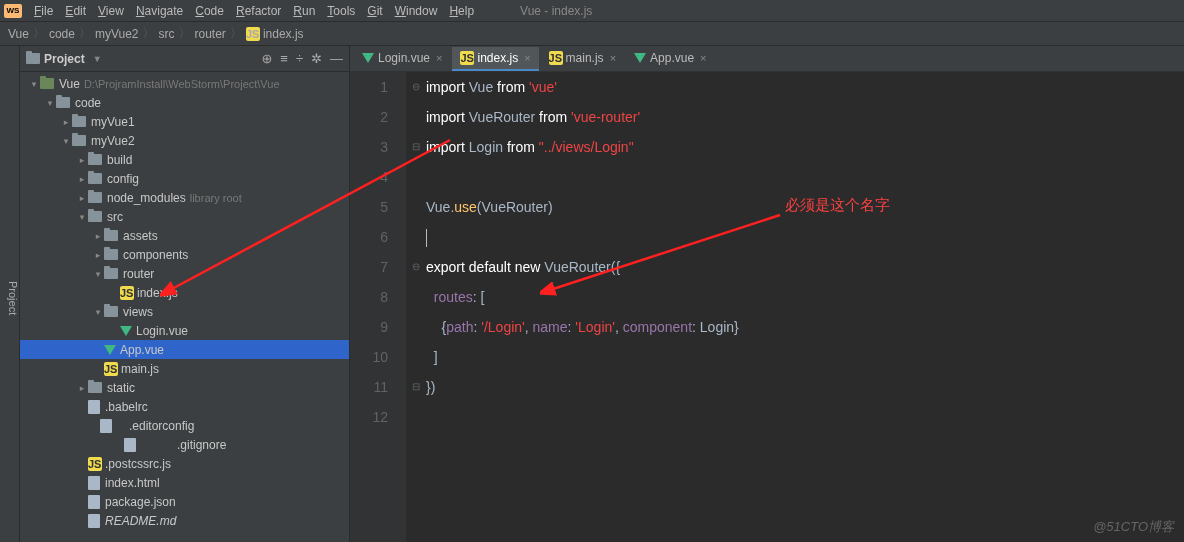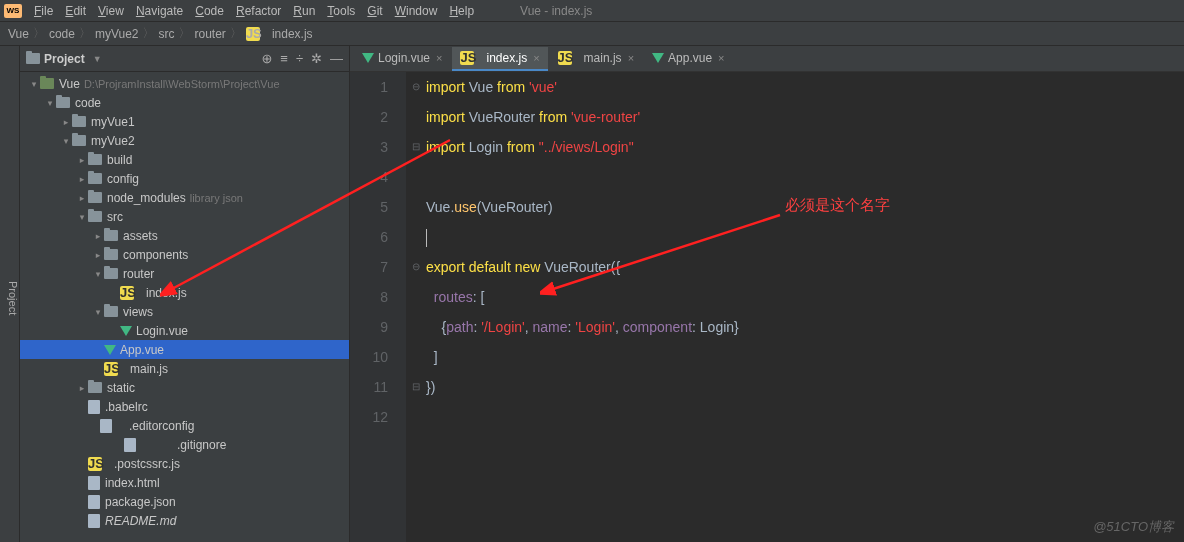--- a/index.html
+++ b/index.html
@@ -4,21 +4,21 @@
 <style>
 * { margin:0; padding:0; box-sizing:border-box; font-family:"Segoe UI",Arial,sans-serif; }
 body { background:#3c3f41; color:#bbbbbb; font-size:12px; width:1184px; height:542px; overflow:hidden; position:relative; }
 .menubar { height:22px; background:#3c3f41; display:flex; align-items:center; padding:0 4px; border-bottom:1px solid #2b2b2b; }
 .ws-logo { width:18px; height:14px; background:#fdba74; color:#000; font-size:8px; font-weight:bold; display:flex; align-items:center; justify-content:center; margin-right:6px; border-radius:2px; }
 .menubar .menu-item { padding:2px 6px; cursor:pointer; }
 .window-title { margin-left:40px; color:#888; }
 .breadcrumb { height:24px; display:flex; align-items:center; padding:0 8px; background:#3c3f41; border-bottom:1px solid #2b2b2b; }
 .breadcrumb span { color:#aaa; }
 .breadcrumb .sep { margin:0 4px; color:#666; }
-.js-icon { display:inline-block; width:14px; height:14px; background:#f0db4f; color:#323330; font-size:13px; font-weight:bold; text-align:left; line-height:14px; margin-right:12px; vertical-align:middle; border-radius:2px; }
+.js-icon { display:inline-block; width:14px; height:14px; background:#f0db4f; color:#323330; font-size:11px; font-weight:bold; text-align:left; line-height:14px; margin-right:3px; vertical-align:middle; border-radius:2px; }
 .vue-icon { display:inline-block; width:0; height:0; border-left:6px solid transparent; border-right:6px solid transparent; border-top:10px solid #41b883; margin-right:4px; vertical-align:middle; }
 .main { display:flex; height:496px; }
 .sidebar-tab { width:20px; background:#3c3f41; border-right:1px solid #2b2b2b; writing-mode:vertical-rl; text-align:center; padding-top:8px; color:#aaa; font-size:11px; }
 .project-panel { width:330px; background:#3b3f41; border-right:1px solid #2b2b2b; display:flex; flex-direction:column; }
 .panel-header { height:26px; display:flex; align-items:center; justify-content:space-between; padding:0 6px; border-bottom:1px solid #2b2b2b; background:#3c3f41; }
 .panel-title-wrap { display:flex; align-items:center; gap:4px; }
 .folder-icon-sm { width:14px; height:11px; background:#87939a; border-radius:1px; position:relative; }
 .folder-icon-sm::before { content:''; position:absolute; top:-2px; left:0; width:6px; height:3px; background:#87939a; border-radius:1px 1px 0 0; }
 .panel-title { font-weight:bold; color:#ccc; }
 .dropdown-arrow { font-size:9px; color:#888; margin-left:4px; }
@@ -36,21 +36,21 @@
 .tree-label { color:#c8c8c8; }
 .tree-hint { color:#787878; margin-left:4px; font-size:11px; }
 .editor-area { flex:1; display:flex; flex-direction:column; background:#2b2b2b; }
 .tabs { height:26px; display:flex; align-items:flex-end; background:#3c3f41; border-bottom:1px solid #323232; padding-left:4px; }
 .tab { height:24px; display:flex; align-items:center; padding:0 8px; margin-right:2px; color:#bbb; cursor:pointer; border-bottom:2px solid transparent; }
 .tab.active { background:#515658; border-bottom:2px solid #4a88c7; color:#fff; }
 .tab-close { margin-left:6px; color:#888; font-size:11px; }
 .code-area { flex:1; display:flex; font-family:"JetBrains Mono",Consolas,monospace; font-size:14px; line-height:30px; position:relative; }
 .gutter { width:56px; text-align:right; padding-right:18px; color:#606366; background:#313335; user-select:none; }
 .code { flex:1; padding-left:20px; color:#a9b7c6; position:relative; }
-.kw { color:#fde047; }
+.kw { color:#ffffff; }
 .str { color:#ef4444; }
 .id { color:#a9b7c6; }
 .prop { color:#9876aa; }
 .fn { color:#ffc66d; }
 .fold { color:#606366; position:absolute; left:-14px; font-size:10px; }
 .caret { display:inline-block; width:1px; height:18px; background:#bbb; vertical-align:middle; }
 .annotation { position:absolute; color:#ff4040; font-size:15px; font-family:"Microsoft YaHei",sans-serif; pointer-events:none; }
 .arrow-svg { position:absolute; pointer-events:none; }
 .watermark { position:absolute; bottom:6px; right:10px; color:#666; font-size:13px; font-style:italic; }
 .underline-char { text-decoration:underline; }
@@ -138,21 +138,21 @@
         </div>
         <div class="tree-row" style="padding-left: 56px;">
           <span class="arrow">▸</span>
           <span class="folder-icon"></span>
           <span class="tree-label">config</span>
         </div>
         <div class="tree-row" style="padding-left: 56px;">
           <span class="arrow">▸</span>
           <span class="folder-icon"></span>
           <span class="tree-label">node_modules</span>
-          <span class="tree-hint">library json</span>
+          <span class="tree-hint">library root</span>
         </div>
         <div class="tree-row" style="padding-left: 56px;">
           <span class="arrow">▾</span>
           <span class="folder-icon"></span>
           <span class="tree-label">src</span>
         </div>
         <div class="tree-row" style="padding-left: 72px;">
           <span class="arrow">▸</span>
           <span class="folder-icon"></span>
           <span class="tree-label">assets</span>

